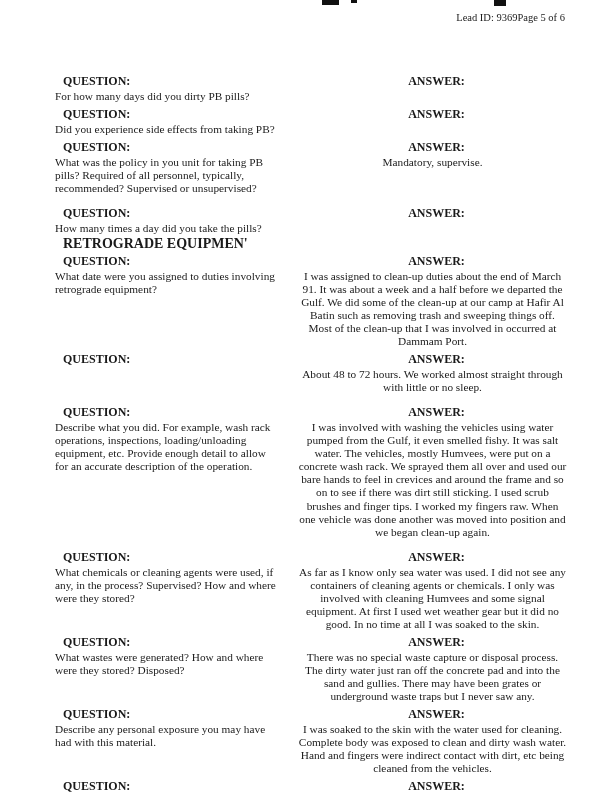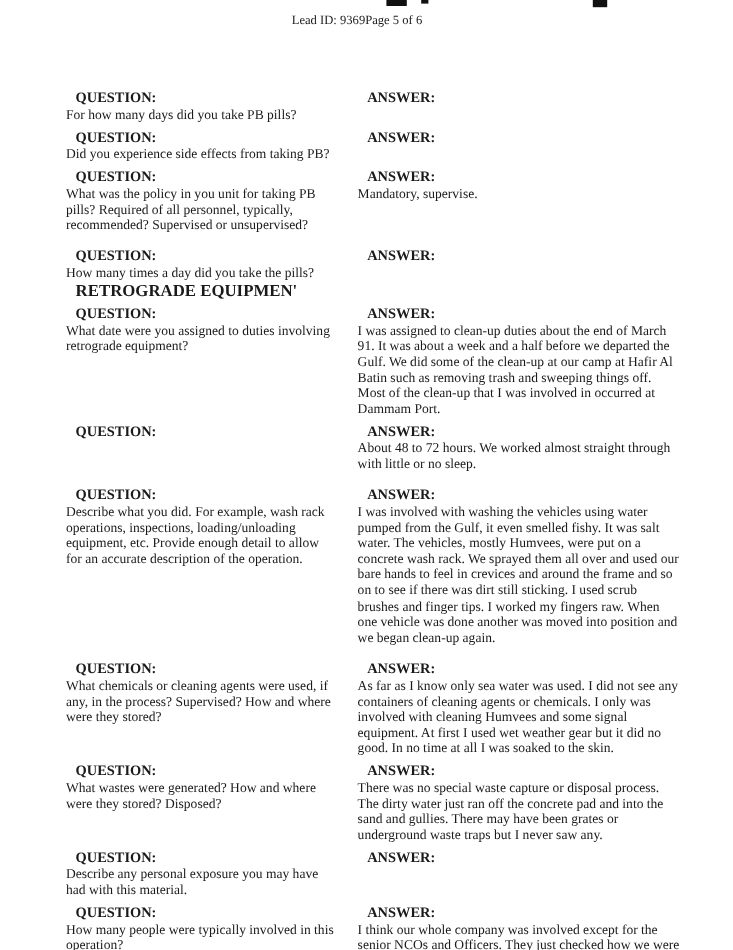--- a/index.html
+++ b/index.html
@@ -15,39 +15,39 @@
     background: #ffffff;
     overflow: hidden;
     box-sizing: border-box;
   }
   .scan-mark {
     position: absolute;
     background: #111;
   }
   .header {
     display: flex;
-    justify-content: center;
+    justify-content: flex-end;
     padding: 12px 46px 0 30px;
     font-size: 10.5px;
   }
   .content {
     padding: 52px 44px 0 55px;
   }
   .row {
     display: flex;
     margin-bottom: 5px;
   }
   .row.gap-lg { margin-bottom: 12px; }
   .q-col {
     width: 243px;
     padding-right: 18px;
     box-sizing: border-box;
     flex-shrink: 0;
   }
-  .a-col { flex: 1; }
+  .a-col { flex: 1; text-align: center; }
   .label {
     font-weight: bold;
     font-size: 12px;
     padding-left: 8px;
     line-height: 1.15;
   }
   .q-text, .a-text {
     font-size: 11.3px;
     line-height: 1.16;
     margin-top: 1px;
@@ -72,21 +72,21 @@
   <div class="header">
     <span>Lead ID: 9369</span>
     <span>Page  5 of  6</span>
   </div>
 
   <div class="content">
 
     <div class="row">
       <div class="q-col">
         <div class="label">QUESTION:</div>
-        <div class="q-text">For how many days did you take PB pills?</div>
+        <div class="q-text">For how many days did you dirty PB pills?</div>
       </div>
       <div class="a-col">
         <div class="label">ANSWER:</div>
         <div class="a-text"></div>
       </div>
     </div>
 
     <div class="row">
       <div class="q-col">
         <div class="label">QUESTION:</div>
@@ -176,20 +176,21 @@
       </div>
     </div>
 
     <div class="row">
       <div class="q-col">
         <div class="label">QUESTION:</div>
         <div class="q-text">Describe any personal exposure you may have had with this material.</div>
       </div>
       <div class="a-col">
         <div class="label">ANSWER:</div>
+        <div class="a-text">I was soaked to the skin with the water used for cleaning. Complete body was exposed to clean and dirty wash water.  Hand and fingers were indirect contact with dirt, etc being cleaned from the vehicles.</div>
       </div>
     </div>
 
     <div class="row">
       <div class="q-col">
         <div class="label">QUESTION:</div>
         <div class="q-text">How many people were typically involved in this operation?</div>
       </div>
       <div class="a-col">
         <div class="label">ANSWER:</div>

